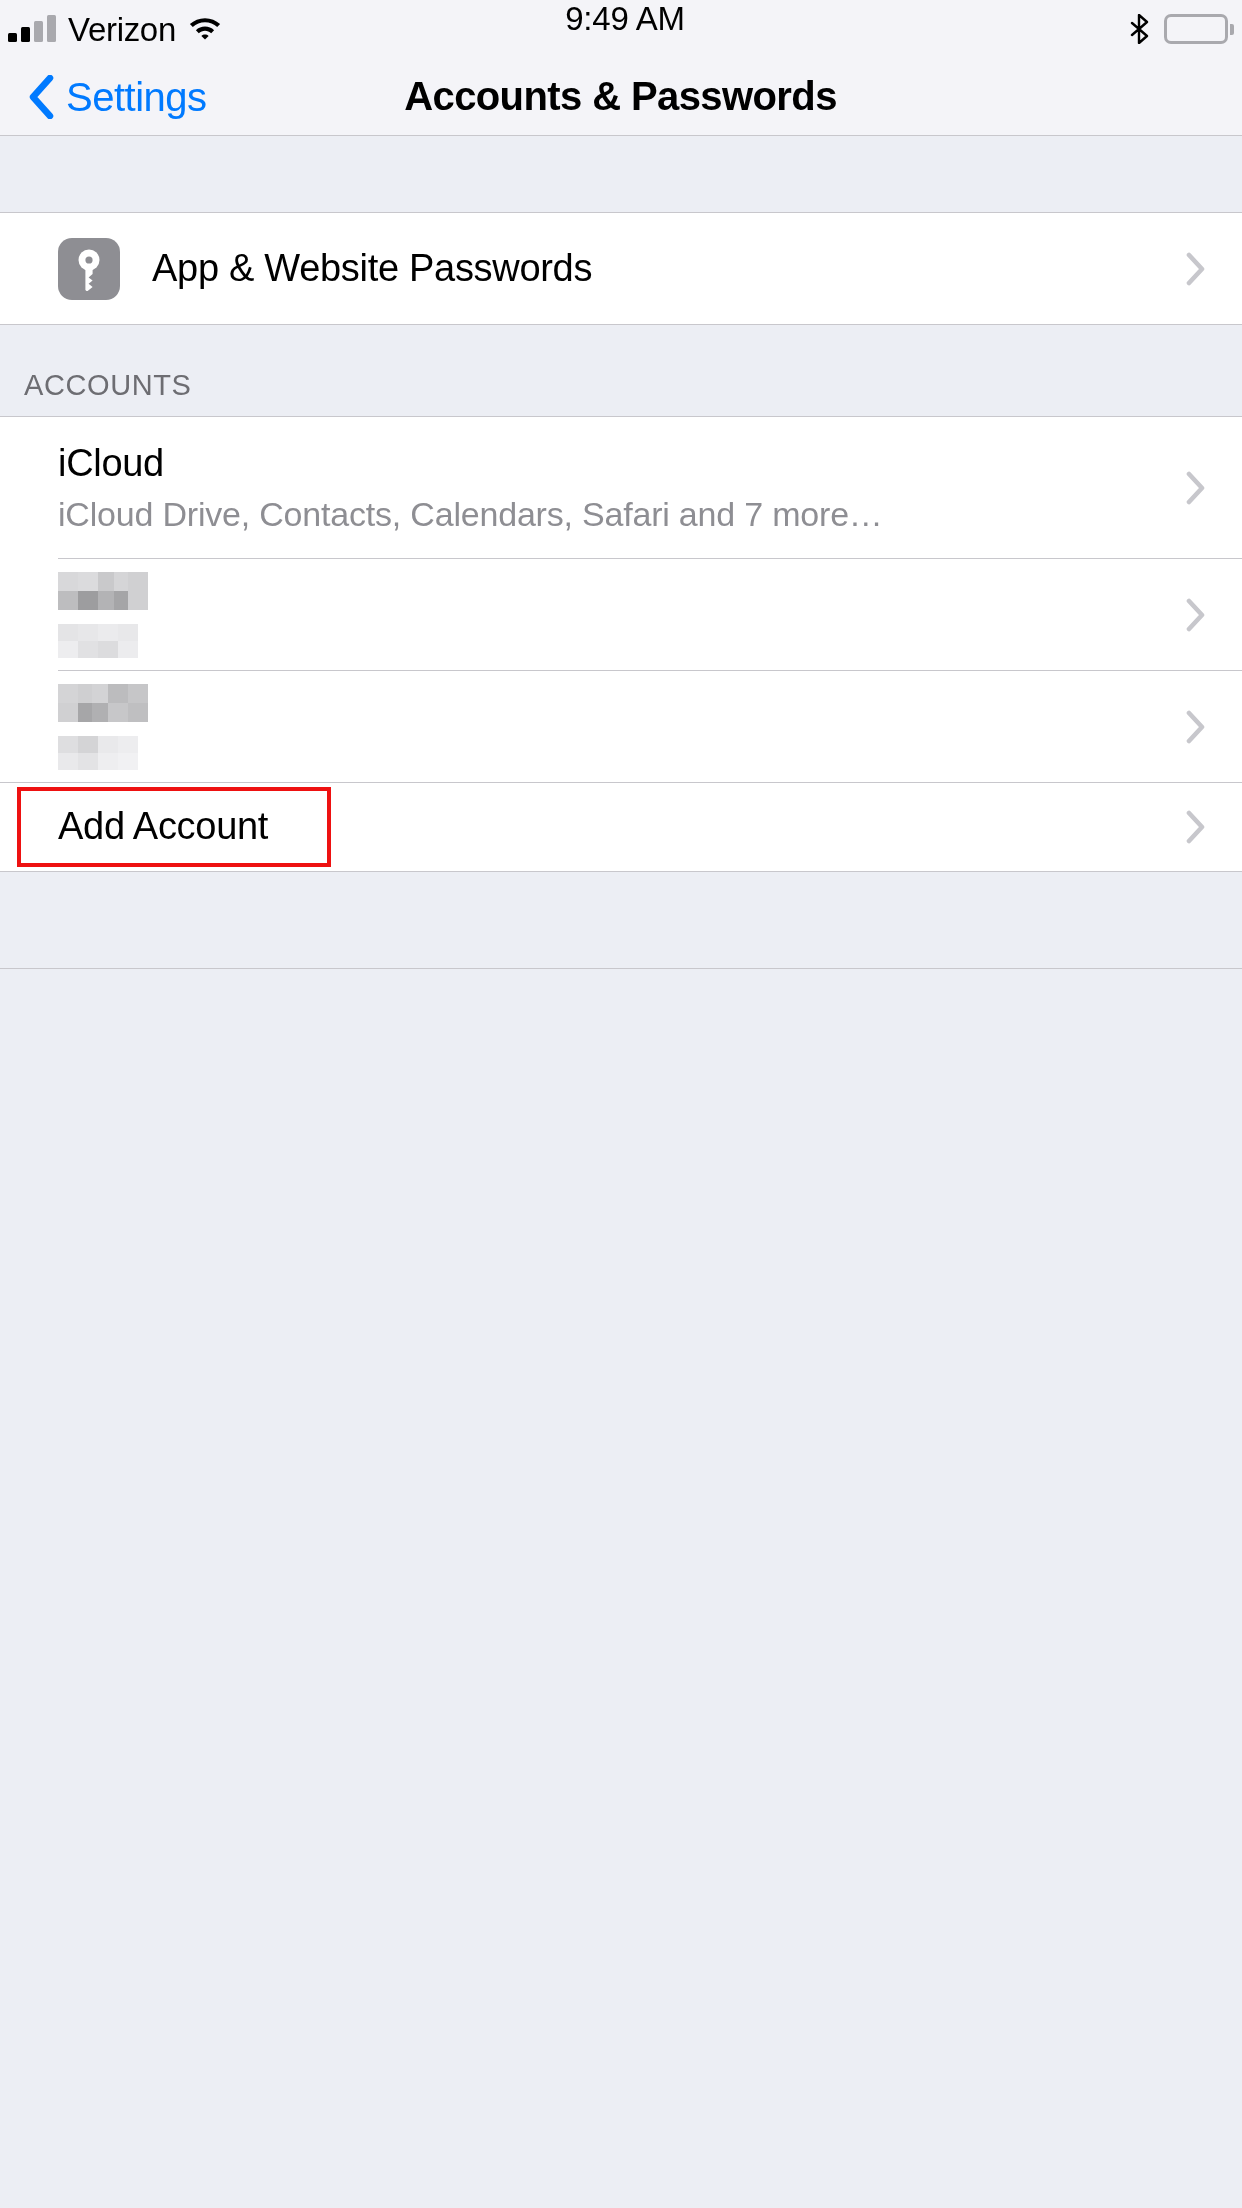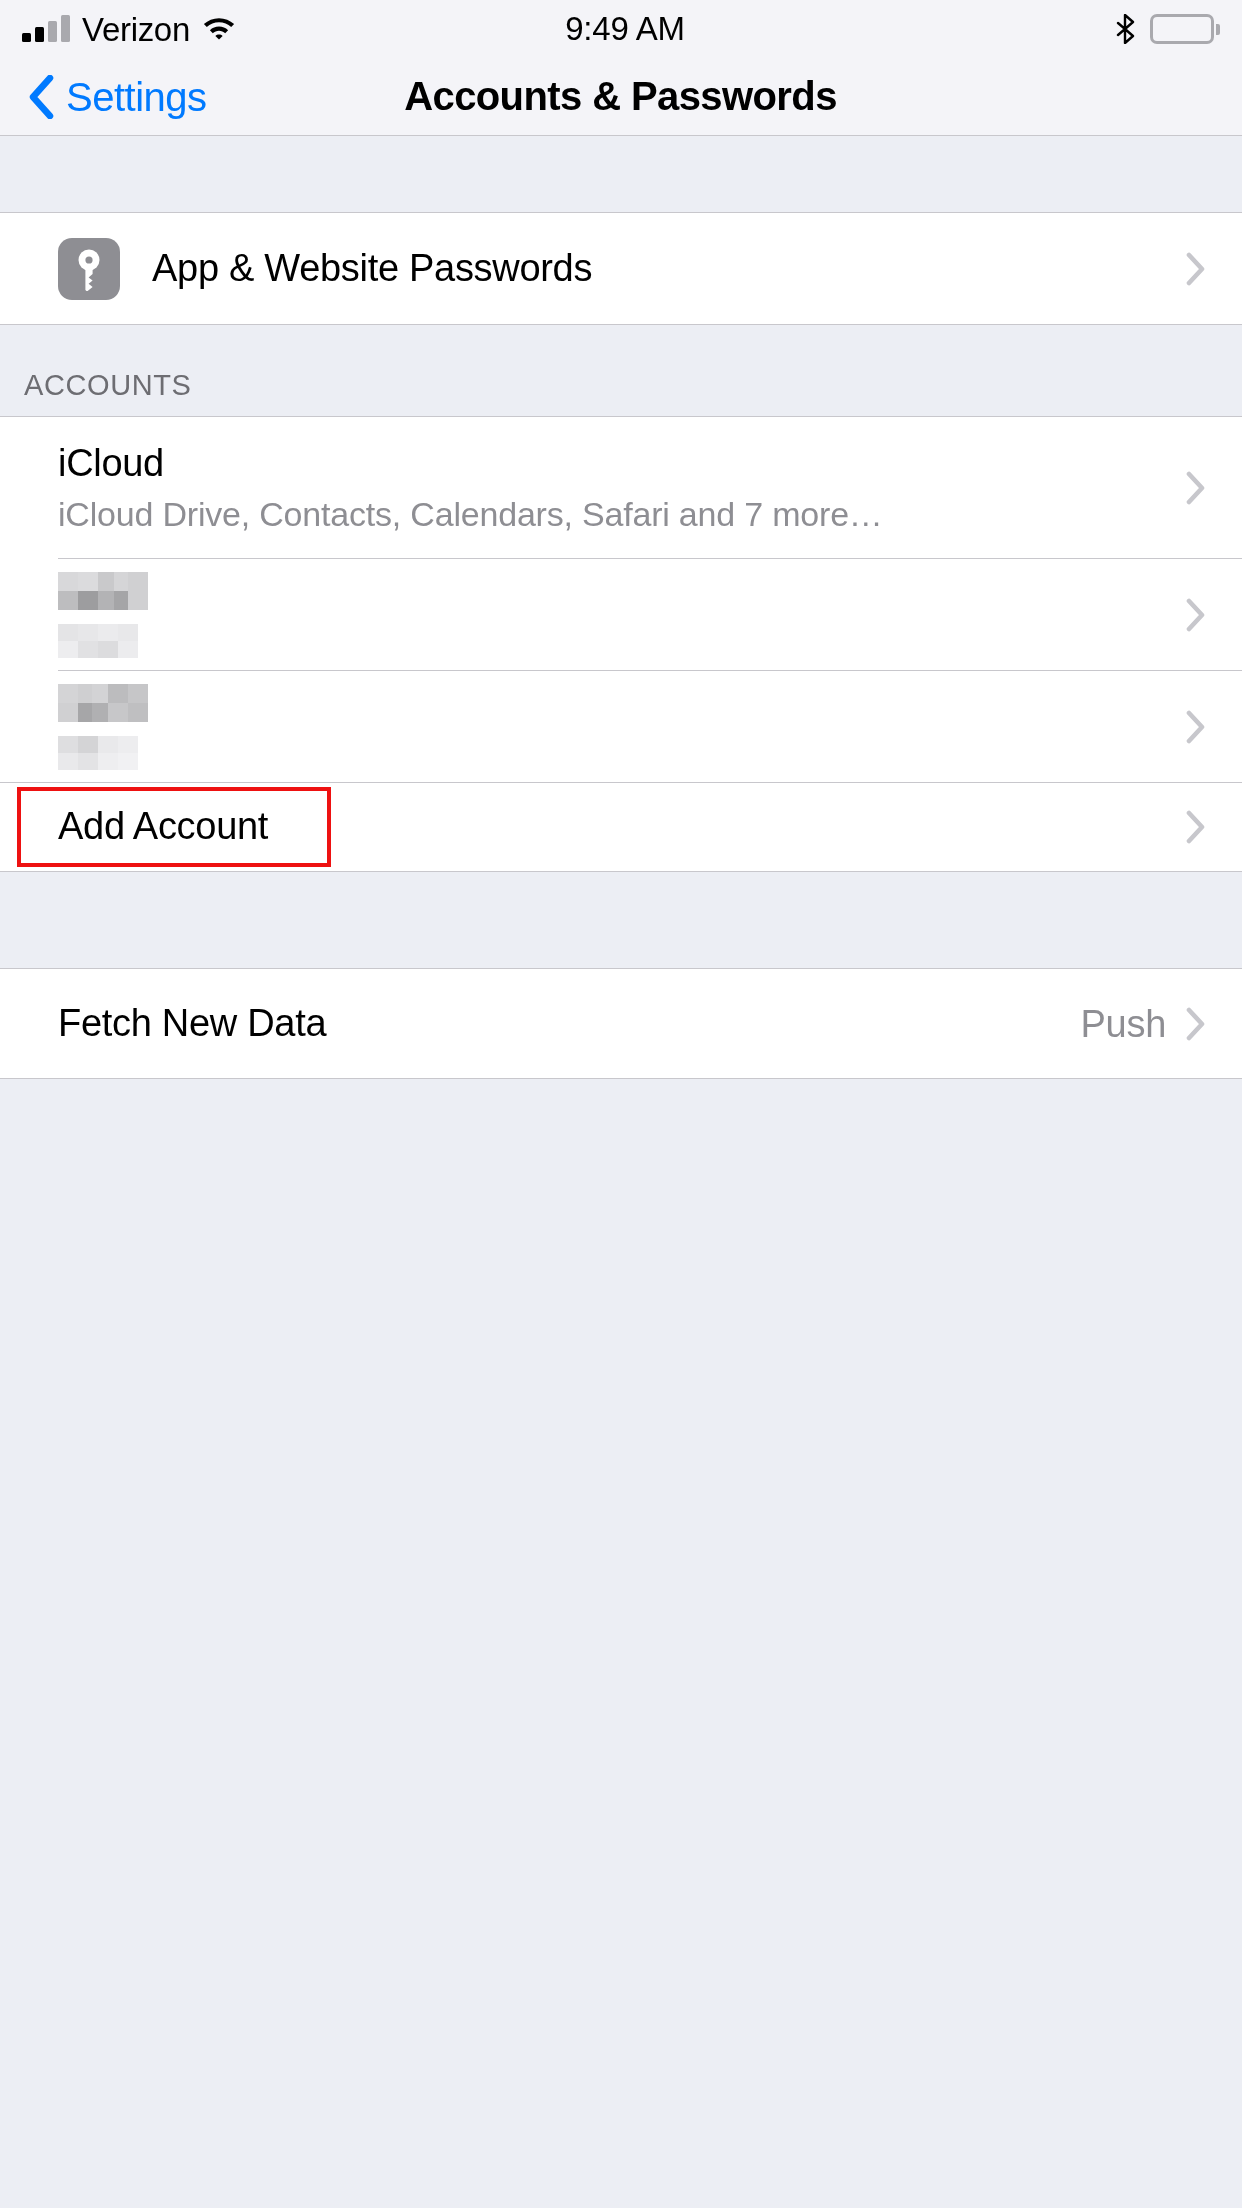--- a/index.html
+++ b/index.html
@@ -13,22 +13,21 @@
     font-family: "Liberation Sans", sans-serif;
     -webkit-font-smoothing: antialiased;
     overflow: hidden;
   }
 
   
   .status-bar {
     height: 58px;
     background: #f4f4f8;
     display: flex;
-    align-items: center;
-    padding: 0 22px;
+    padding: 0 8px;
     box-sizing: border-box;
     position: relative;
   }
   .status-left {
     display: flex;
     align-items: center;
     gap: 12px;
   }
   .signal-bars {
     display: flex;
@@ -425,28 +424,15 @@
         <svg class="chevron-right" viewBox="0 0 20 34">
           <path d="M3 3 L16 17 L3 31" fill="none" stroke="#c7c7cc" stroke-width="4.6" stroke-linecap="round" stroke-linejoin="round"></path>
         </svg>
       </span>
       <span class="annotation-box add-account"></span>
     </div>
   </div>
 
   <div class="gap mid"></div>
 
-  <div class="section">
-    <div class="cell cell-separator-full" style="min-height:110px;">
-      <span class="cell-text">
-        <span class="cell-title">Fetch New Data</span>
-      </span>
-      <span class="cell-value">Push</span>
-      <span>
-        <svg class="chevron-right" viewBox="0 0 20 34">
-          <path d="M3 3 L16 17 L3 31" fill="none" stroke="#c7c7cc" stroke-width="4.6" stroke-linecap="round" stroke-linejoin="round"></path>
-        </svg>
-      </span>
-    </div>
-  </div>
 
   <div class="gap fill"></div>
 </div>
 
 </body></html>

